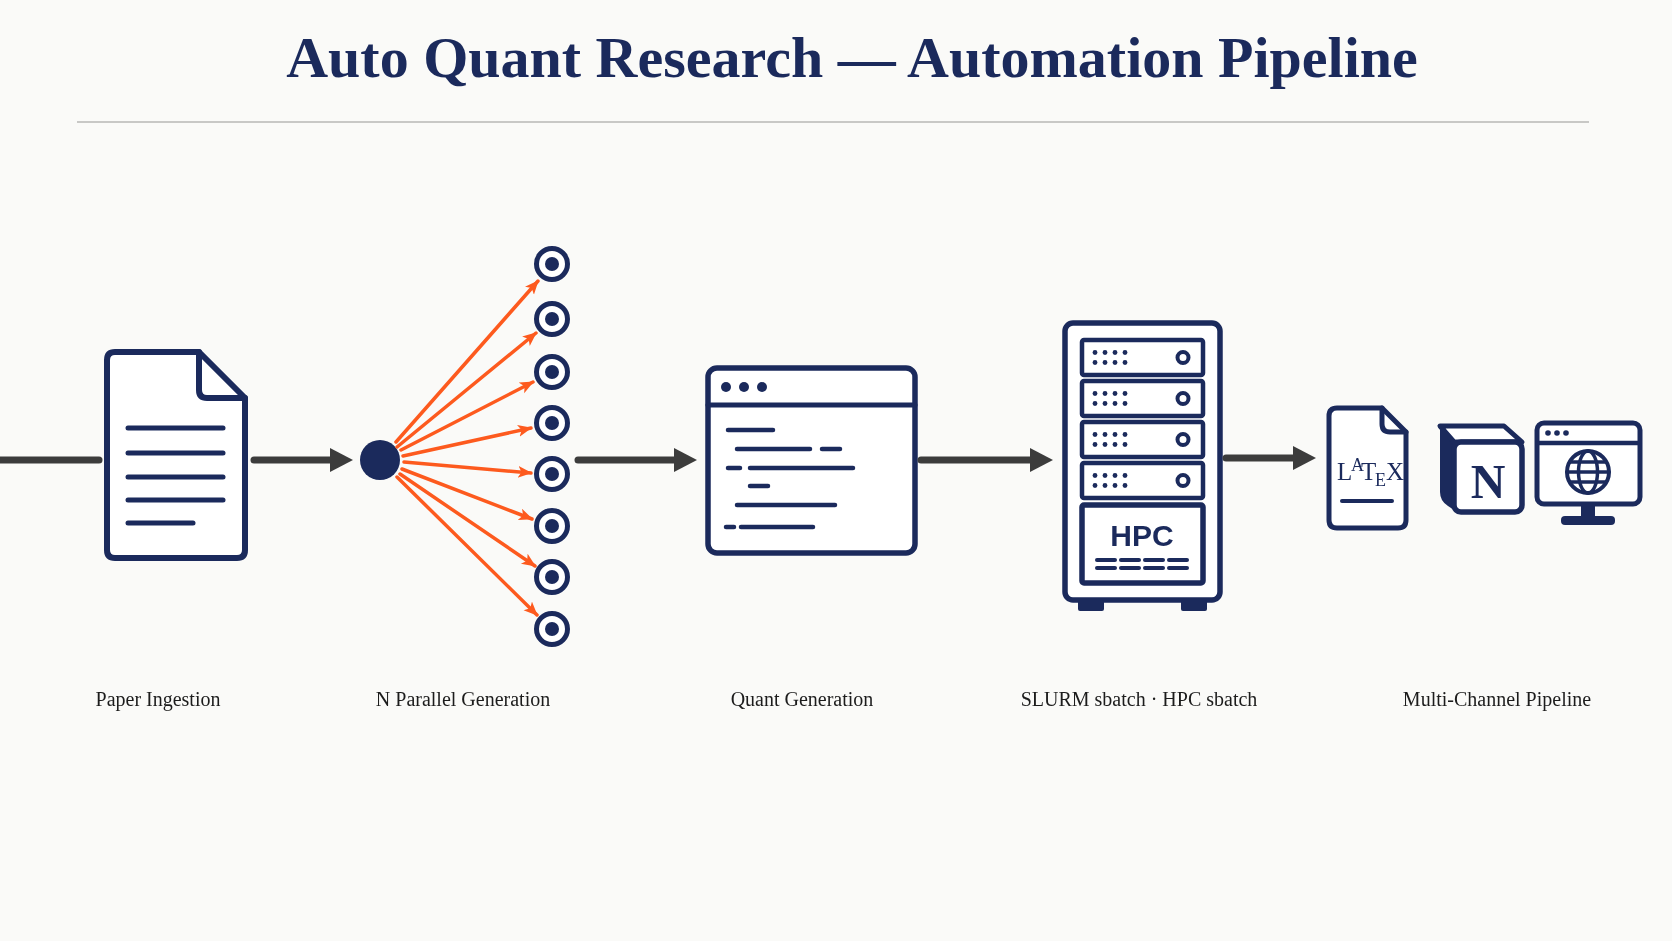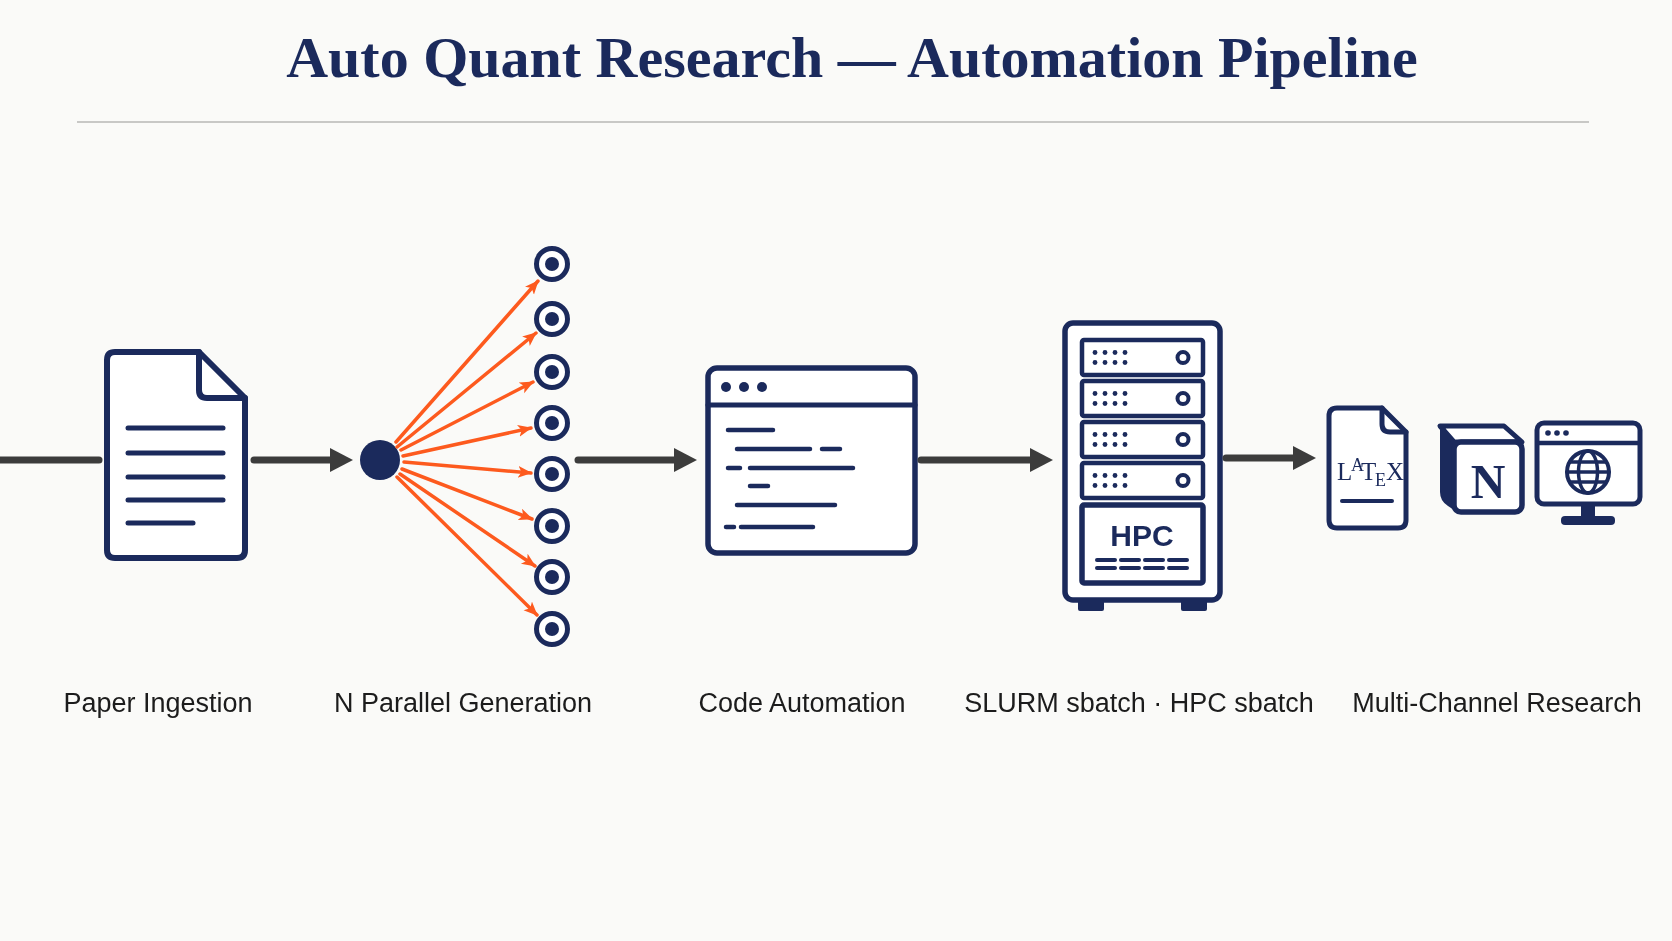--- a/index.html
+++ b/index.html
@@ -23,21 +23,21 @@
   .oS{stroke:var(--orange);fill:none;}
   .oF{fill:var(--orange);stroke:none;}
   .aS{stroke:var(--arrow);fill:none;}
   .aF{fill:var(--arrow);stroke:none;}
   .hpc-text{font-family:"Liberation Sans",sans-serif;font-weight:bold;font-size:30px;fill:var(--navy);}
   .notion-text{font-family:"Liberation Serif",serif;font-weight:bold;font-size:48px;fill:var(--navy);}
   .ltx{font-family:"Liberation Serif",serif;font-size:25px;fill:var(--navy);}
   .ltx-sm{font-family:"Liberation Serif",serif;font-size:18px;fill:var(--navy);}
   .stage-label{
     position:absolute;top:688px;transform:translateX(-50%);
-    font-family:Liberation Sans, sans-serif;font-size:27px;color:var(--ink);white-space:nowrap;
+    font-family:Liberation Serif, serif;font-size:20px;color:var(--ink);white-space:nowrap;
   }
 </style>
 </head>
 <body>
 
 <div class="canvas">
 
   <div class="title">Auto Quant Research — Automation Pipeline</div>
   <div class="divider"></div>
 
@@ -268,17 +268,17 @@
       </g>
       <g>
         <rect class="nF" x="1581" y="504" width="14" height="13"></rect>
         <rect class="nF" x="1561" y="516" width="54" height="9" rx="4"></rect>
       </g>
     </g>
   </svg>
 
   <div class="stage-label" style="left:158px">Paper Ingestion</div>
   <div class="stage-label" style="left:463px">N Parallel Generation</div>
-  <div class="stage-label" style="left:802px">Code Automation</div>
+  <div class="stage-label" style="left:802px">Quant Generation</div>
   <div class="stage-label" style="left:1139px">SLURM sbatch · HPC sbatch</div>
-  <div class="stage-label" style="left:1497px">Multi-Channel Research</div>
+  <div class="stage-label" style="left:1497px">Multi-Channel Pipeline</div>
 
 </div>
 
 </body></html>

